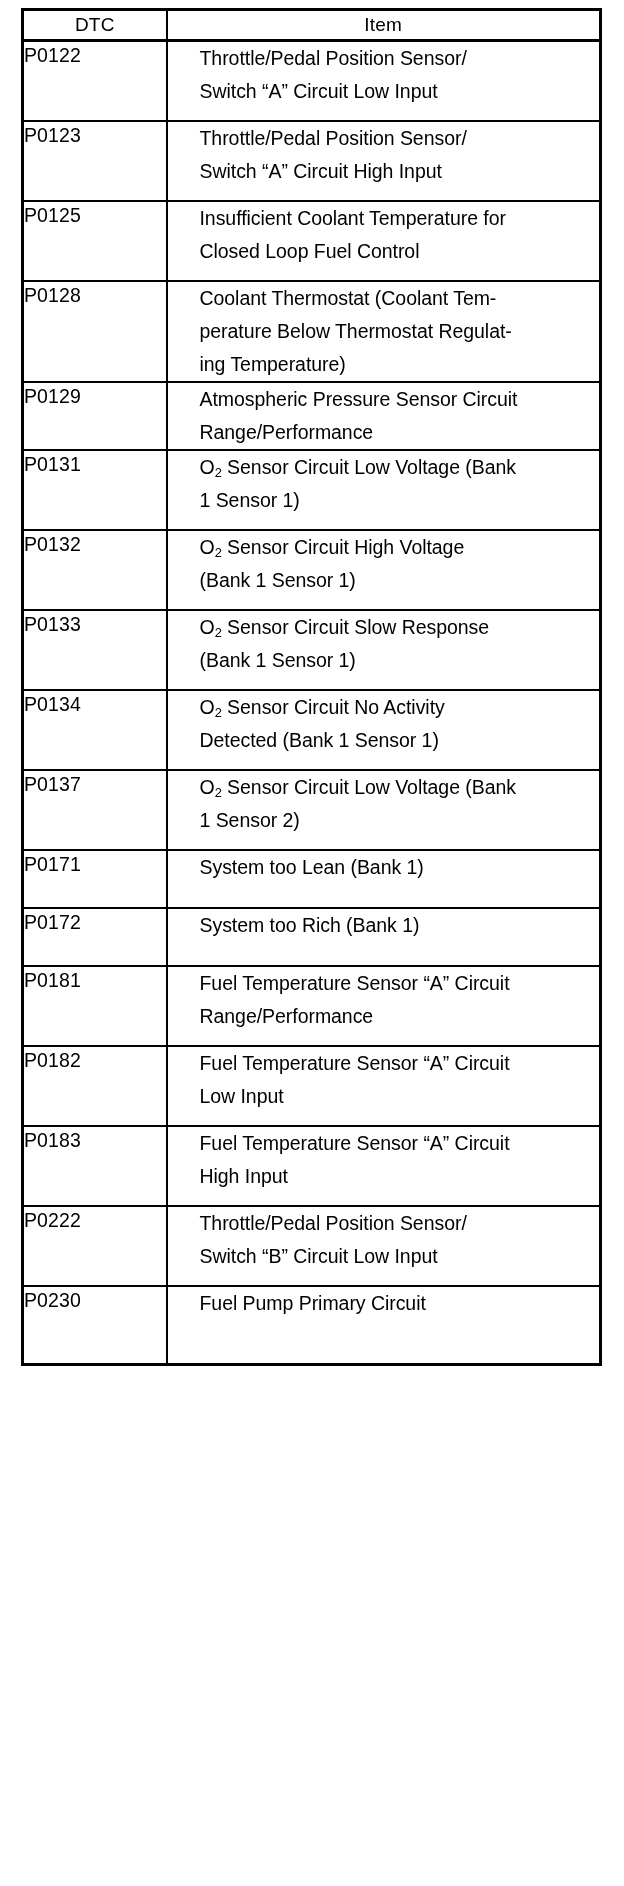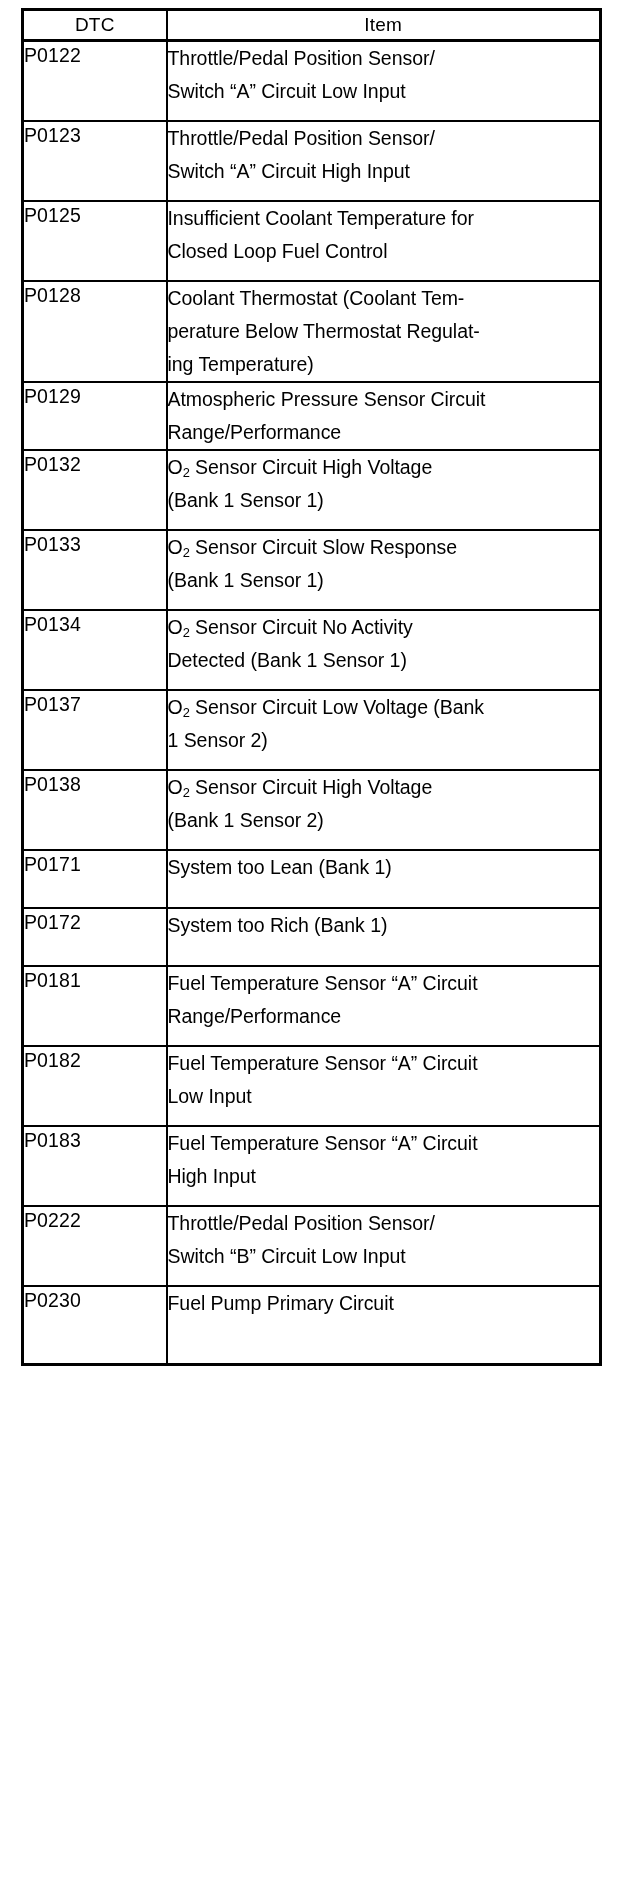--- a/index.html
+++ b/index.html
@@ -60,20 +60,21 @@
   }
   .cell-item {
     font-size: 19.5px;
     line-height: 33px;
     padding: 4px 6px 0 10px;
     letter-spacing: -0.05px;
   }
   .cell-item .ln {
     display: block;
     white-space: nowrap;
+    margin-left: 32px;
   }
   .cell-item sub {
     font-size: 0.66em;
     line-height: 0;
     vertical-align: -0.26em;
   }
   
   tr.h-tall  > td { height: 78px; }
   tr.h-mid   > td { height: 76px; }
   tr.h-short > td { height: 56px; }
@@ -126,20 +127,27 @@
           </td>
         </tr>
         <tr class="h-short">
           <td class="cell-dtc">P0129</td>
           <td class="cell-item">
             <span class="ln">Atmospheric Pressure Sensor Circuit</span>
             <span class="ln">Range/Performance</span>
           </td>
         </tr>
         <tr class="h-tall">
+          <td class="cell-dtc">P0131</td>
+          <td class="cell-item">
+            <span class="ln">O<sub>2</sub> Sensor Circuit Low Voltage (Bank</span>
+            <span class="ln">1 Sensor 1)</span>
+          </td>
+        </tr>
+        <tr class="h-tall">
           <td class="cell-dtc">P0132</td>
           <td class="cell-item">
             <span class="ln">O<sub>2</sub> Sensor Circuit High Voltage</span>
             <span class="ln">(Bank 1 Sensor 1)</span>
           </td>
         </tr>
         <tr class="h-tall">
           <td class="cell-dtc">P0133</td>
           <td class="cell-item">
             <span class="ln">O<sub>2</sub> Sensor Circuit Slow Response</span>
@@ -153,27 +161,20 @@
             <span class="ln">Detected (Bank 1 Sensor 1)</span>
           </td>
         </tr>
         <tr class="h-tall">
           <td class="cell-dtc">P0137</td>
           <td class="cell-item">
             <span class="ln">O<sub>2</sub> Sensor Circuit Low Voltage (Bank</span>
             <span class="ln">1 Sensor 2)</span>
           </td>
         </tr>
-        <tr class="h-tall">
-          <td class="cell-dtc">P0138</td>
-          <td class="cell-item">
-            <span class="ln">O<sub>2</sub> Sensor Circuit High Voltage</span>
-            <span class="ln">(Bank 1 Sensor 2)</span>
-          </td>
-        </tr>
         <tr class="h-short">
           <td class="cell-dtc">P0171</td>
           <td class="cell-item">
             <span class="ln">System too Lean (Bank 1)</span>
           </td>
         </tr>
         <tr class="h-short">
           <td class="cell-dtc">P0172</td>
           <td class="cell-item">
             <span class="ln">System too Rich (Bank 1)</span>

